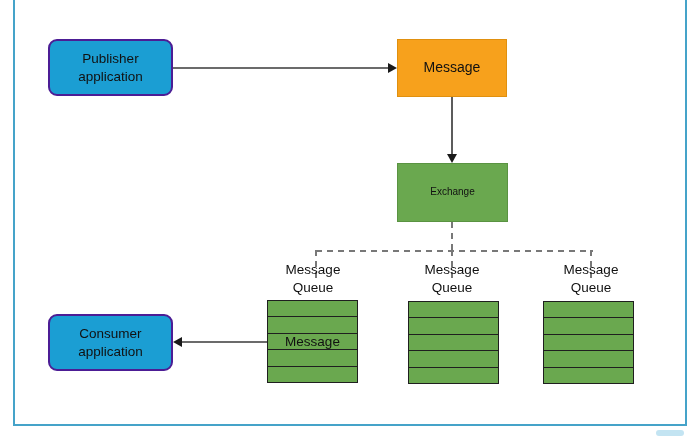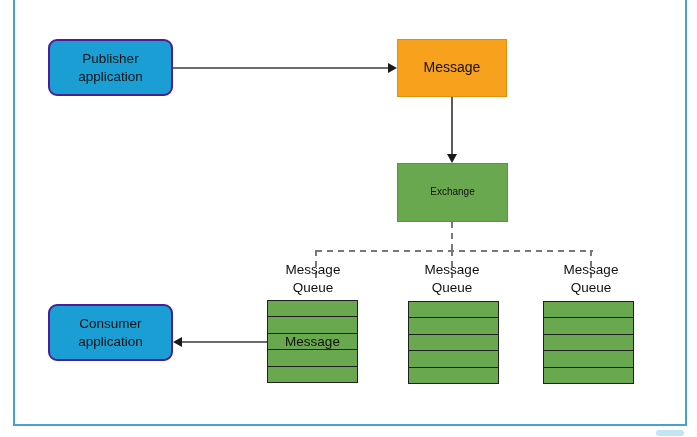--- a/index.html
+++ b/index.html
@@ -28,21 +28,21 @@
     font-size: 13.5px;
     line-height: 1.28;
   }
   .blue-node {
     background: #1b9ed3;
     border: 2px solid #4c1d95;
     border-radius: 9px;
     width: 125px; height: 57px;
   }
   .publisher { left: 48px; top: 39px; }
-  .consumer  { left: 48px; top: 304px; }
+  .consumer  { left: 48px; top: 314px; }
   .orange-node {
     left: 397px; top: 39px; width: 110px; height: 58px;
     background: #f7a11c;
     border: 1px solid #e0900f;
     font-size: 14px;
   }
   .green-node {
     left: 397px; top: 163px; width: 111px; height: 59px;
     background: #6aa84f;
     border: 1px solid #5a9342;

